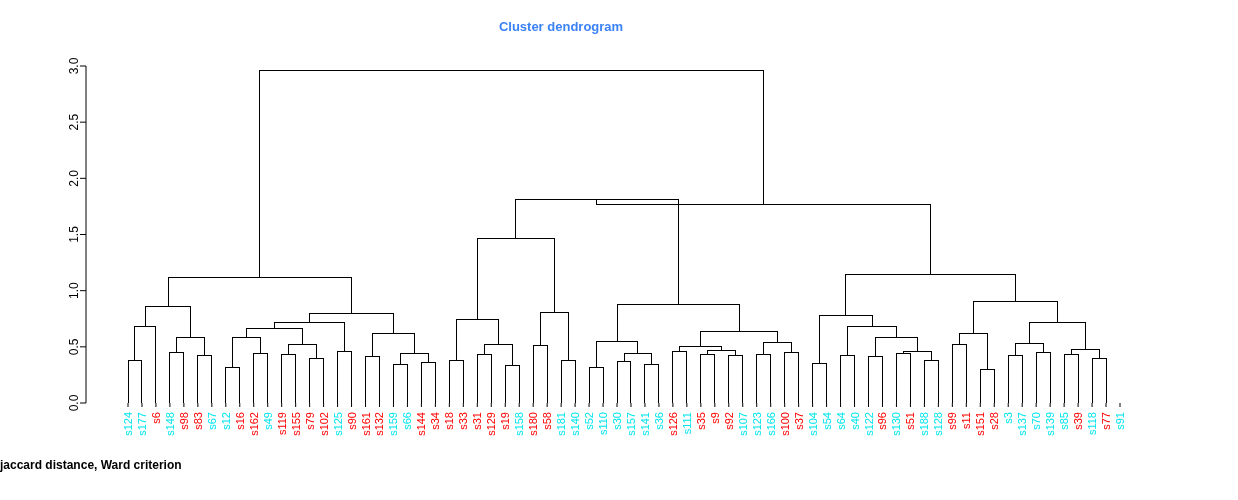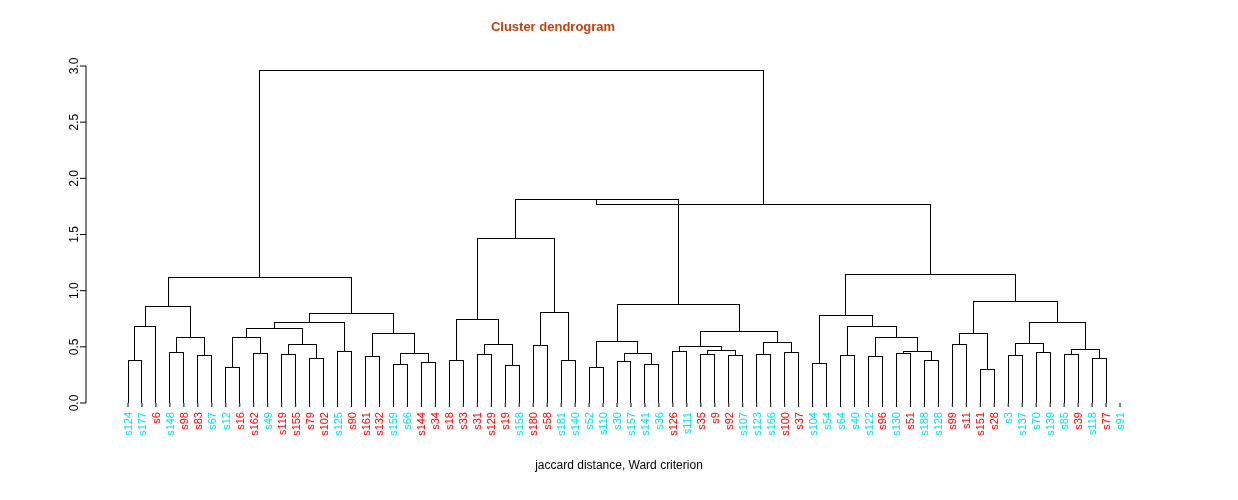--- a/index.html
+++ b/index.html
@@ -11,36 +11,36 @@
     position: relative;
     width: 1238px;
     height: 500px;
     background: #ffffff;
     font-family: "Liberation Sans", sans-serif;
     overflow: hidden;
   }
   #plot-title {
     position: absolute;
     top: 19px;
-    left: 8px;
+    left: 16px;
     width: 1090px;
     text-align: center;
     font-size: 13px;
     font-weight: bold;
-    color: #c2410c;
+    color: #3b82f6;
     letter-spacing: 0px;
   }
   #xlab {
     position: absolute;
     top: 458px;
     left: 0;
     width: 1238px;
-    text-align: center;
     font-size: 12px;
     color: #000000;
+    font-weight: bold;
   }
   #plot-svg {
     position: absolute;
     top: 0;
     left: 0;
   }
   .axis-tick-label {
     font-size: 12px;
     fill: #000000;
     font-family: "Liberation Sans", sans-serif;

